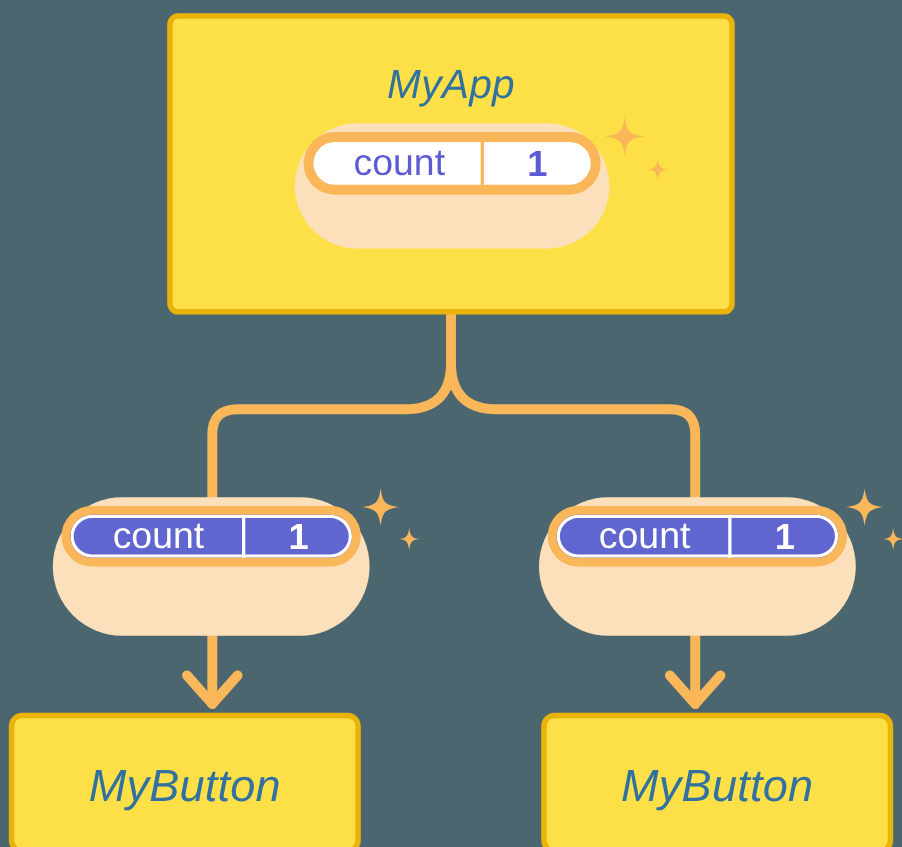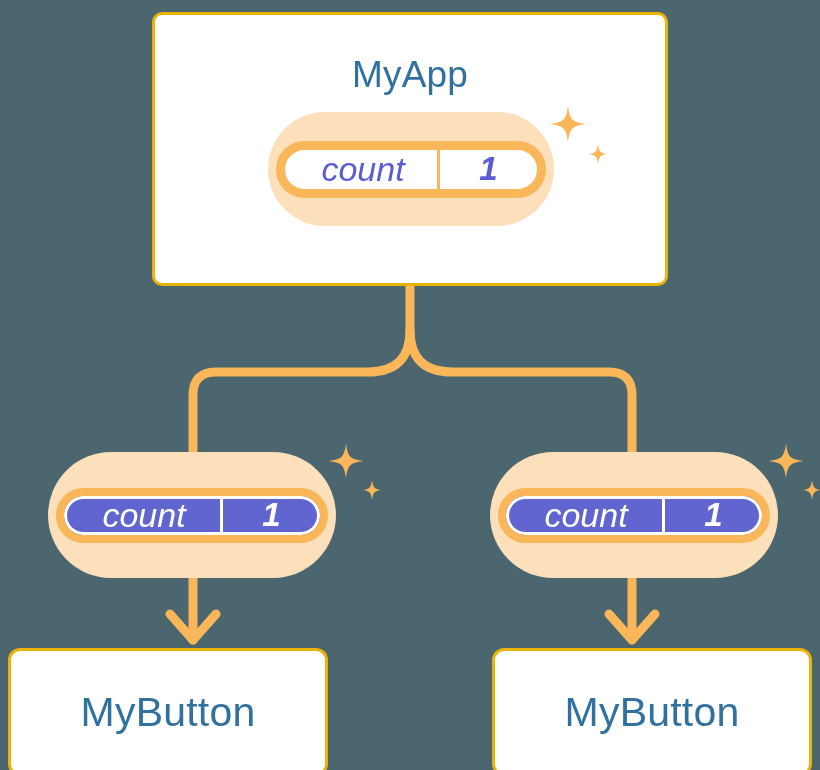--- a/index.html
+++ b/index.html
@@ -25,23 +25,24 @@
     left: 0;
     top: 0;
     width: 820px;
     height: 770px;
     pointer-events: none;
   }
 
   
   .component-box {
     position: absolute;
-    background: #ffffff;
-    border: 3px solid #eab308;
+    background: #fde047;
+    border: 5px solid #eab308;
     box-sizing: border-box;
+    font-style: italic;
   }
   #myapp-box {
     left: 152px;
     top: 12px;
     width: 516px;
     height: 274px;
     border-radius: 10px;
   }
   #mybutton-box-left {
     left: 8px;
@@ -75,22 +76,21 @@
     top: 38px;
     font-size: 41px;
   }
 
   
   .state-pill {
     position: absolute;
     box-sizing: border-box;
     border-radius: 999px;
     display: flex;
-    align-items: center;
-    font-style: italic;
+    align-items: flex-start;
   }
 
   
   .state-pill {
     background: #fbe0bb;
     padding: 8px;
   }
   .pill-ring {
     flex: 1 1 auto;
     border-radius: 999px;

